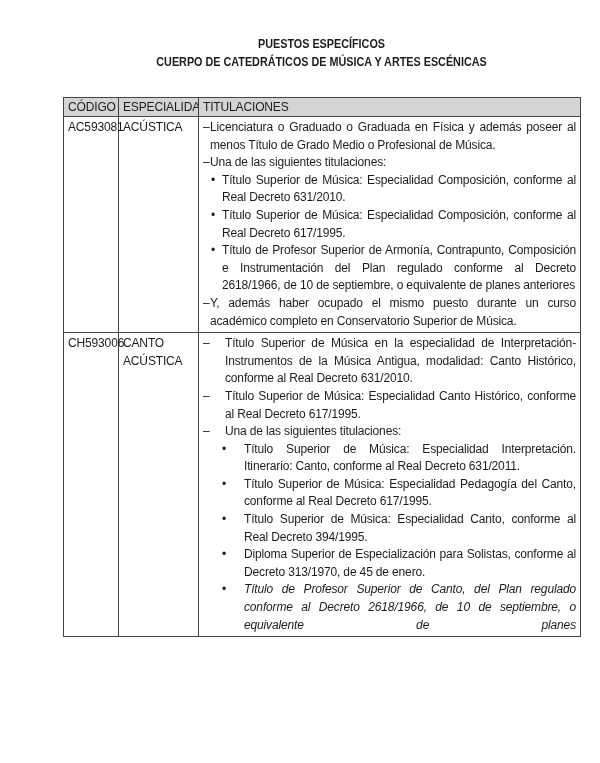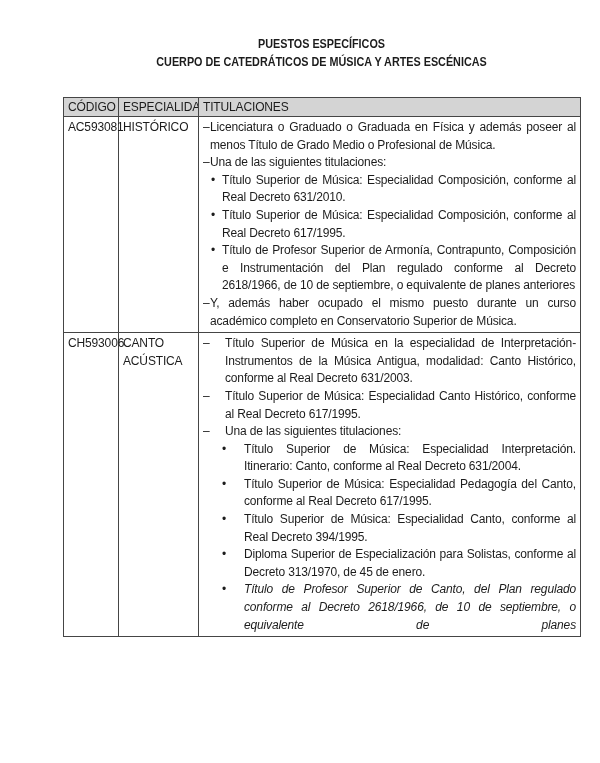--- a/index.html
+++ b/index.html
@@ -92,21 +92,21 @@
     <thead>
       <tr>
         <th>CÓDIGO</th>
         <th>ESPECIALIDAD</th>
         <th>TITULACIONES</th>
       </tr>
     </thead>
     <tbody>
         <tr>
           <td>AC593081</td>
-          <td>HISTÓRICO</td>
+          <td>ACÚSTICA</td>
           <td>
             <div class="item dash1">
               <span class="mk">–</span>
               <span class="tx">Licenciatura o Graduado o Graduada en Física y además poseer al menos Título de Grado Medio o Profesional de Música.</span>
             </div>
             <div class="item dash1">
               <span class="mk">–</span>
               <span class="tx">Una de las siguientes titulaciones:</span>
             </div>
             <div class="item bullet1">
@@ -126,33 +126,33 @@
               <span class="tx">Y, además haber ocupado el mismo puesto durante un curso académico completo en Conservatorio Superior de Música.</span>
             </div>
           </td>
         </tr>
         <tr>
           <td>CH593006</td>
           <td>CANTO ACÚSTICA</td>
           <td>
             <div class="item dash2">
               <span class="mk">–</span>
-              <span class="tx">Título Superior de Música en la especialidad de Interpretación-Instrumentos de la Música Antigua, modalidad: Canto Histórico, conforme al Real Decreto 631/2003.</span>
+              <span class="tx">Título Superior de Música en la especialidad de Interpretación-Instrumentos de la Música Antigua, modalidad: Canto Histórico, conforme al Real Decreto 631/2010.</span>
             </div>
             <div class="item dash2">
               <span class="mk">–</span>
               <span class="tx">Título Superior de Música: Especialidad Canto Histórico, conforme al Real Decreto 617/1995.</span>
             </div>
             <div class="item dash2">
               <span class="mk">–</span>
               <span class="tx">Una de las siguientes titulaciones:</span>
             </div>
             <div class="item bullet2">
               <span class="mk">•</span>
-              <span class="tx">Título Superior de Música: Especialidad Interpretación. Itinerario: Canto, conforme al Real Decreto 631/2004.</span>
+              <span class="tx">Título Superior de Música: Especialidad Interpretación. Itinerario: Canto, conforme al Real Decreto 631/2011.</span>
             </div>
             <div class="item bullet2">
               <span class="mk">•</span>
               <span class="tx">Título Superior de Música: Especialidad Pedagogía del Canto, conforme al Real Decreto 617/1995.</span>
             </div>
             <div class="item bullet2">
               <span class="mk">•</span>
               <span class="tx">Título Superior de Música: Especialidad Canto, conforme al Real Decreto 394/1995.</span>
             </div>
             <div class="item bullet2">

